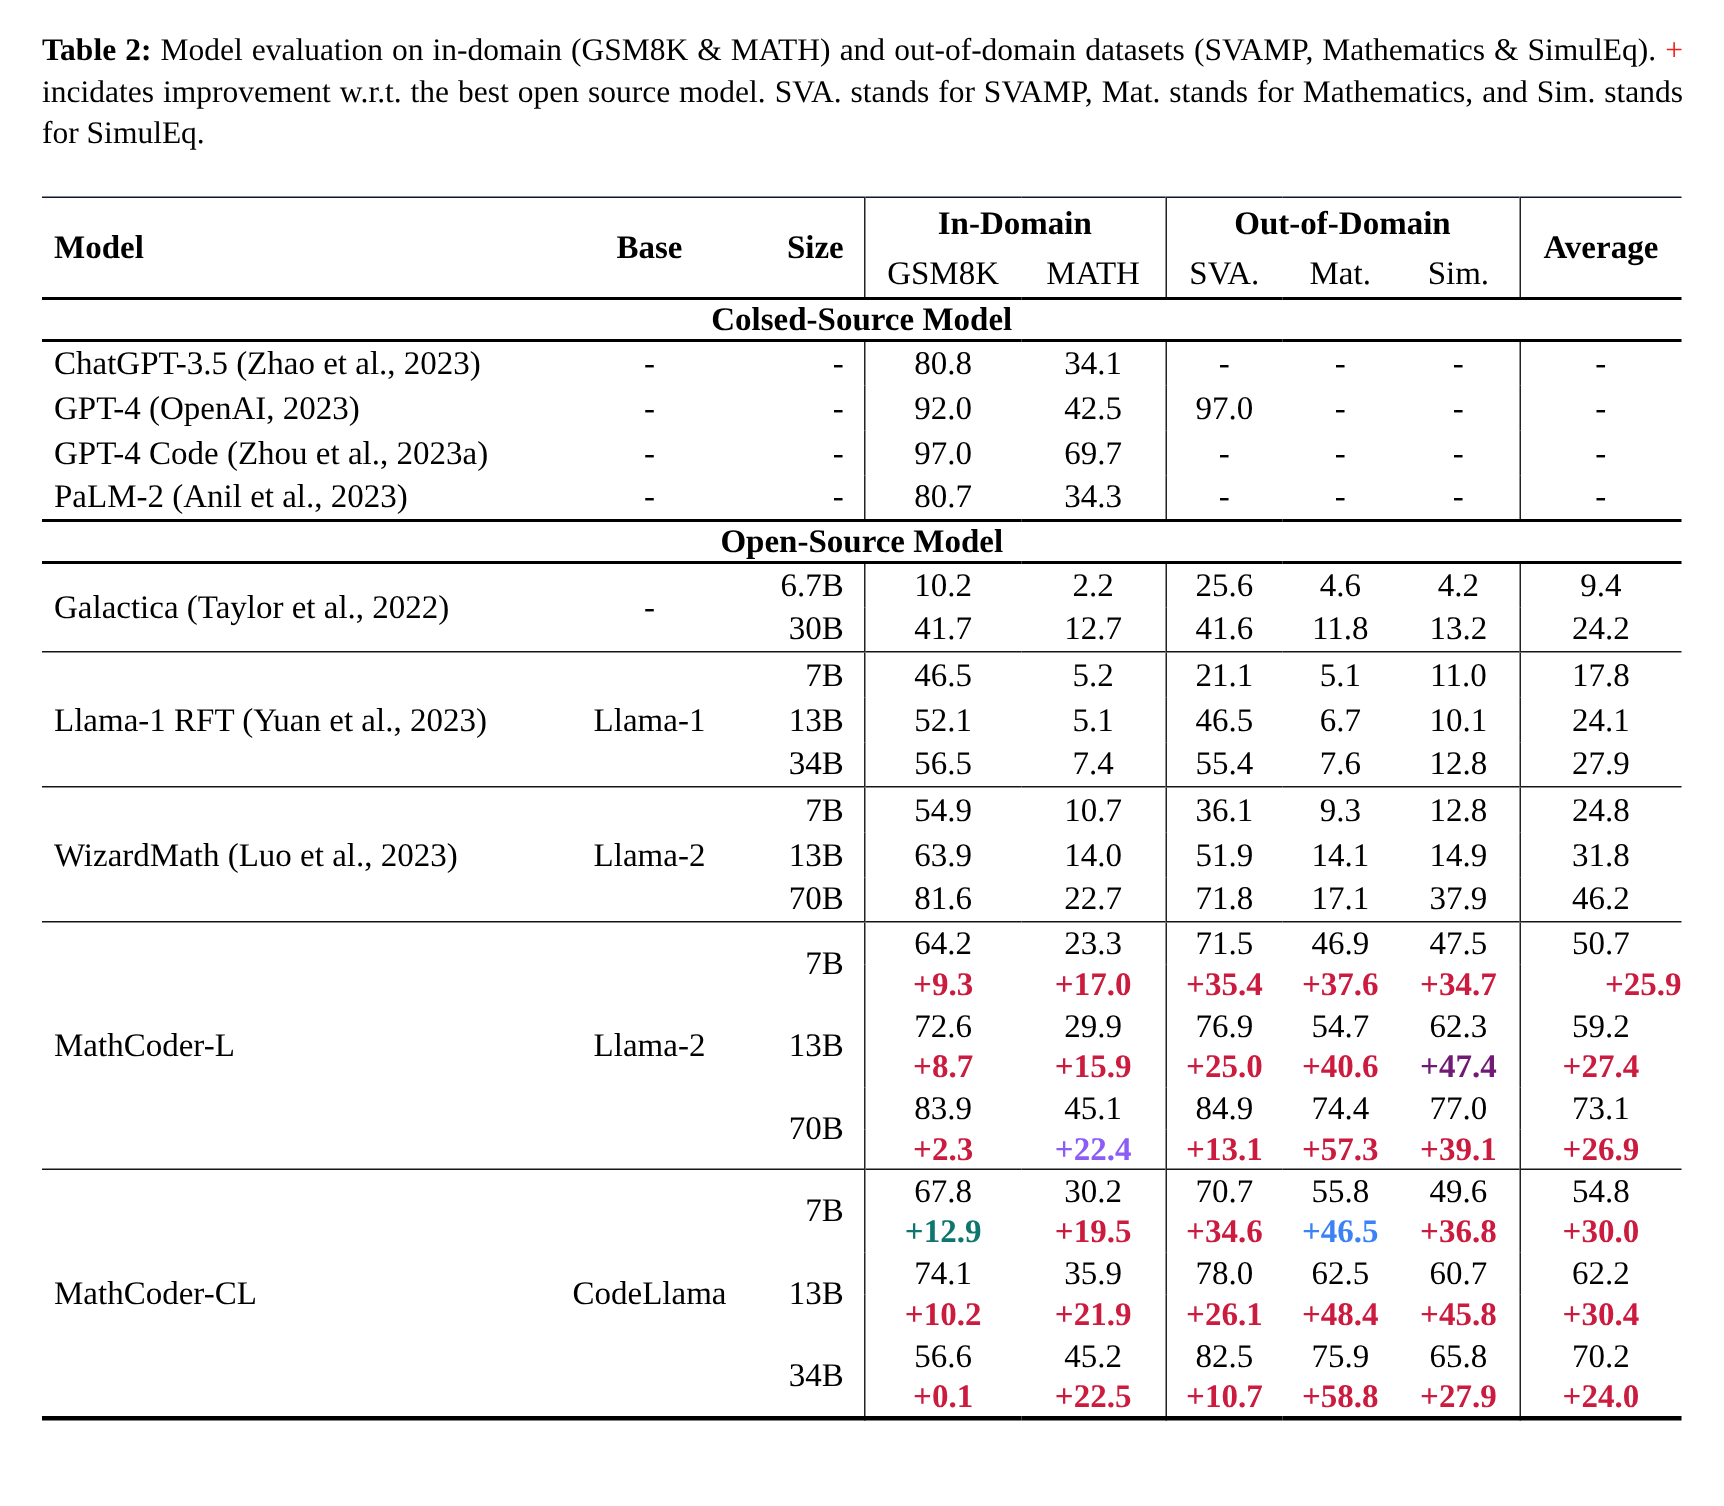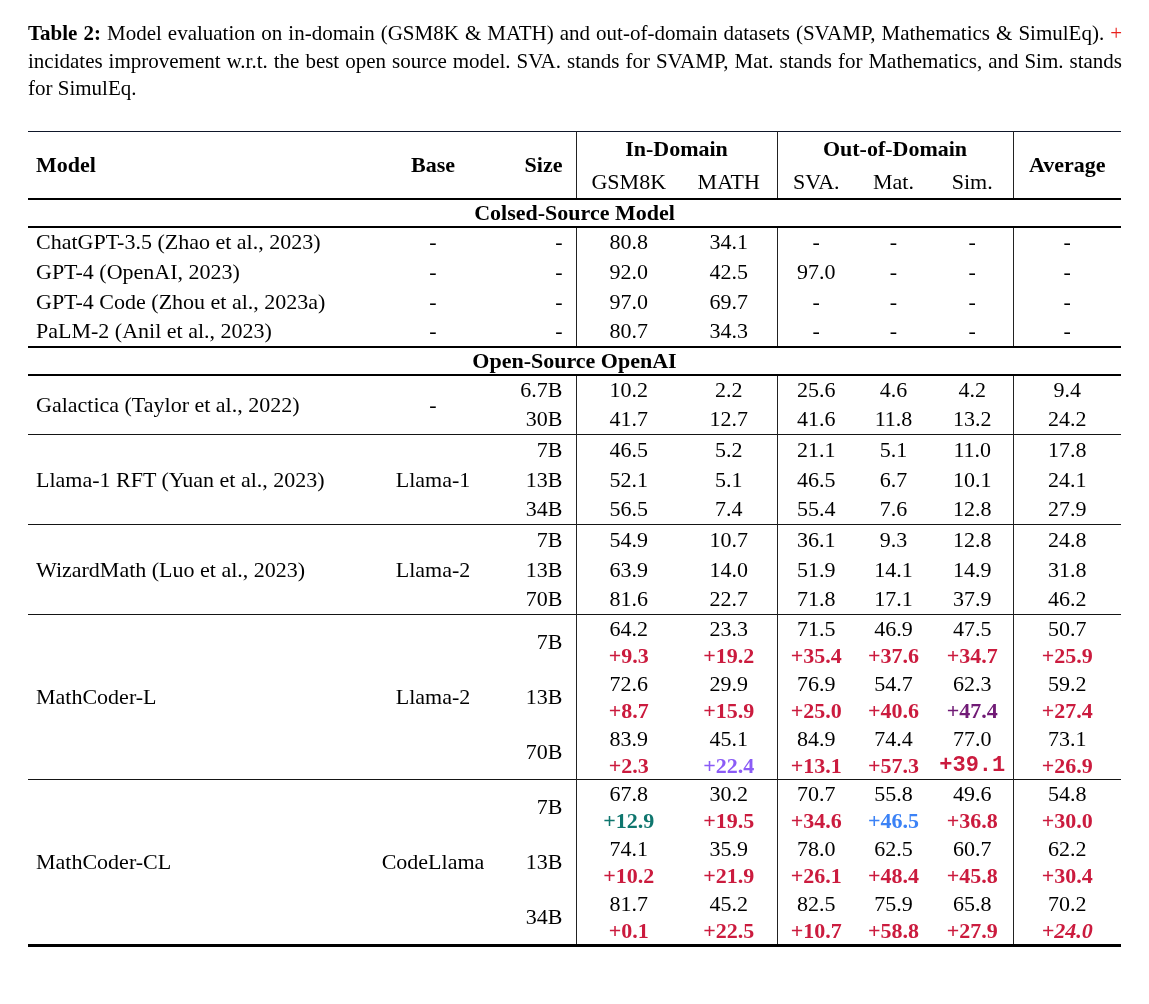--- a/index.html
+++ b/index.html
@@ -144,21 +144,21 @@
             <td class="val vl">80.7</td>
             <td class="val">34.3</td>
             <td class="val vl">-</td>
             <td class="val">-</td>
             <td class="val">-</td>
             <td class="val vl">-</td>
           </tr>
         </tbody>
         <tbody class="section-head">
           <tr>
-            <td class="section-title" colspan="9">Open-Source OpenAI</td>
+            <td class="section-title" colspan="9">Open-Source Model</td>
           </tr>
         </tbody>
         <tbody class="block">
           <tr>
             <td class="model-cell" rowspan="2">Galactica (Taylor et al., 2022)</td>
             <td class="base-cell" rowspan="2">-</td>
             <td class="size-cell" rowspan="1">6.7B</td>
             <td class="val vl">10.2</td>
             <td class="val">2.2</td>
             <td class="val vl">25.6</td>
@@ -245,25 +245,25 @@
             <td class="size-cell" rowspan="2">7B</td>
             <td class="val vl">64.2</td>
             <td class="val">23.3</td>
             <td class="val vl">71.5</td>
             <td class="val">46.9</td>
             <td class="val">47.5</td>
             <td class="val vl">50.7</td>
           </tr>
           <tr class="imp">
             <td class="val vl" style="color: rgb(203, 27, 62);">+9.3</td>
-            <td class="val" style="color: rgb(203, 27, 62);">+19.2</td>
+            <td class="val" style="color: rgb(203, 27, 62);">+17.0</td>
             <td class="val vl" style="color: rgb(203, 27, 62);">+35.4</td>
             <td class="val" style="color: rgb(203, 27, 62);">+37.6</td>
             <td class="val" style="color: rgb(203, 27, 62);">+34.7</td>
-            <td class="val vl" style="color: rgb(203, 27, 62);">+25.9</td>
+            <td class="val vl" style="color: rgb(203, 27, 62); text-align: right;">+25.9</td>
           </tr>
           <tr class="main-imp">
             <td class="size-cell" rowspan="2">13B</td>
             <td class="val vl">72.6</td>
             <td class="val">29.9</td>
             <td class="val vl">76.9</td>
             <td class="val">54.7</td>
             <td class="val">62.3</td>
             <td class="val vl">59.2</td>
           </tr>
@@ -282,21 +282,21 @@
             <td class="val vl">84.9</td>
             <td class="val">74.4</td>
             <td class="val">77.0</td>
             <td class="val vl">73.1</td>
           </tr>
           <tr class="imp">
             <td class="val vl" style="color: rgb(203, 27, 62); margin-top: 16px;">+2.3</td>
             <td class="val" style="color: #8b5cf6;">+22.4</td>
             <td class="val vl" style="color: rgb(203, 27, 62);">+13.1</td>
             <td class="val" style="color: rgb(203, 27, 62);">+57.3</td>
-            <td class="val" style="color: rgb(203, 27, 62); font-family: Liberation Mono, monospace;">+39.1</td>
+            <td class="val" style="color: rgb(203, 27, 62);">+39.1</td>
             <td class="val vl" style="color: rgb(203, 27, 62);">+26.9</td>
           </tr>
         </tbody>
         <tbody class="block">
           <tr class="main-imp">
             <td class="model-cell" rowspan="6">MathCoder-CL</td>
             <td class="base-cell" rowspan="6">CodeLlama</td>
             <td class="size-cell" rowspan="2">7B</td>
             <td class="val vl">67.8</td>
             <td class="val">30.2</td>
@@ -325,32 +325,32 @@
           <tr class="imp">
             <td class="val vl" style="color: rgb(203, 27, 62);">+10.2</td>
             <td class="val" style="color: rgb(203, 27, 62);">+21.9</td>
             <td class="val vl" style="color: rgb(203, 27, 62);">+26.1</td>
             <td class="val" style="color: rgb(203, 27, 62);">+48.4</td>
             <td class="val" style="color: rgb(203, 27, 62);">+45.8</td>
             <td class="val vl" style="color: rgb(203, 27, 62);">+30.4</td>
           </tr>
           <tr class="main-imp">
             <td class="size-cell" rowspan="2">34B</td>
-            <td class="val vl">81.7</td>
+            <td class="val vl">56.6</td>
             <td class="val">45.2</td>
             <td class="val vl">82.5</td>
             <td class="val">75.9</td>
             <td class="val">65.8</td>
             <td class="val vl">70.2</td>
           </tr>
           <tr class="imp">
             <td class="val vl" style="color: rgb(203, 27, 62);">+0.1</td>
             <td class="val" style="color: rgb(203, 27, 62);">+22.5</td>
             <td class="val vl" style="color: rgb(203, 27, 62);">+10.7</td>
             <td class="val" style="color: rgb(203, 27, 62);">+58.8</td>
             <td class="val" style="color: rgb(203, 27, 62);">+27.9</td>
-            <td class="val vl" style="color: rgb(203, 27, 62); font-style: italic;">+24.0</td>
+            <td class="val vl" style="color: rgb(203, 27, 62);">+24.0</td>
           </tr>
         </tbody>
       </table>
   </div>
 
 </div>
 
 </body></html>

